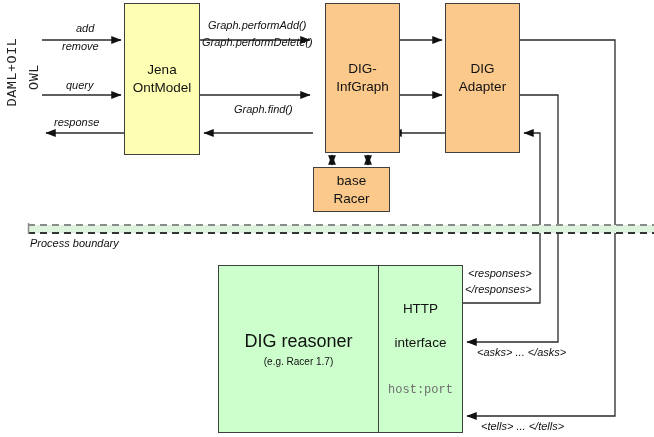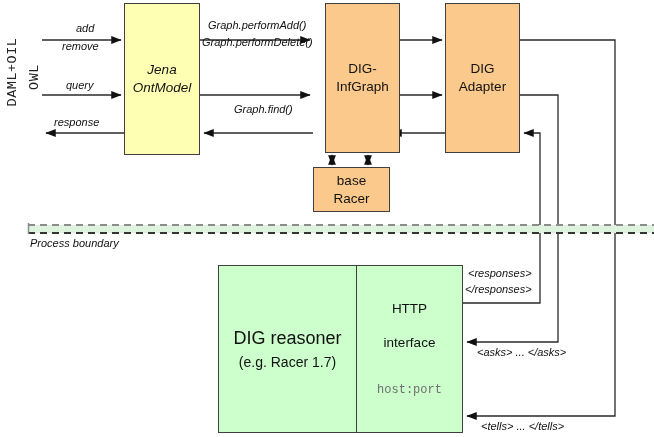--- a/index.html
+++ b/index.html
@@ -12,28 +12,28 @@
     position:absolute;box-sizing:border-box;z-index:2;
     border:1.5px solid #3f3f3f;
     display:flex;flex-direction:column;align-items:center;justify-content:center;
     font-size:13.5px;color:#111;line-height:1.3;text-align:center;
   }
   .box.yellow{background:var(--c-yellow_box,#ffffb3);}
   .box.orange{background:var(--c-orange_box,#fcc98c);}
   .box.green{background:var(--c-green_box,#ccffcc);}
   #reasoner{flex-direction:row;padding:0;align-items:stretch;}
   #reasoner .main-compartment{
-    width:138px;display:flex;flex-direction:column;align-items:center;justify-content:center;
+    width:160px;display:flex;flex-direction:column;align-items:center;justify-content:center;
     border-right:1.5px solid #3f3f3f;box-sizing:border-box;
   }
   #reasoner .http-compartment{
     flex:1;display:flex;flex-direction:column;align-items:center;justify-content:center;gap:17px;
   }
   .reasoner-title{font-size:18px;}
-  .reasoner-sub{font-size:14px;margin-top:2px;}
+  .reasoner-sub{font-size:10px;margin-top:2px;}
   .hostport{
     font-family:"Liberation Mono",monospace;font-size:12px;
     color:var(--c-host_port_text,#6e6e6e);margin-top:14px;
   }
   .lbl{
     position:absolute;z-index:3;font-style:italic;font-size:11px;color:#111;
     white-space:nowrap;line-height:1.1;
   }
   .vtext{
     position:absolute;z-index:3;
@@ -75,21 +75,21 @@
     </g>
 
     <g>
       <rect x="28" y="225" width="626" height="8" fill="#ddf3dd"></rect>
       <line x1="28" y1="225" x2="654" y2="225" stroke="#8c8c8c" stroke-width="2" stroke-dasharray="7 5"></line>
       <line x1="28" y1="233" x2="654" y2="233" stroke="#333333" stroke-width="2" stroke-dasharray="7 5"></line>
       <line x1="28.5" y1="223" x2="28.5" y2="234" stroke="#8c8c8c" stroke-width="1.5"></line>
     </g>
   </svg>
 
-  <div class="box yellow" style="left:124px;top:3px;width:76px;height:152px;font-style:italic;">
+  <div class="box yellow" style="left:124px;top:3px;width:76px;height:152px;">
     <span>Jena</span>
     <span>OntModel</span>
   </div>
 
   <div class="box orange" style="left:313px;top:3px;width:75px;height:150px;margin-left:12px;">
     <span>DIG-</span>
     <span>InfGraph</span>
   </div>
 
   <div class="box orange" style="left:445px;top:3px;width:75px;height:150px;">

